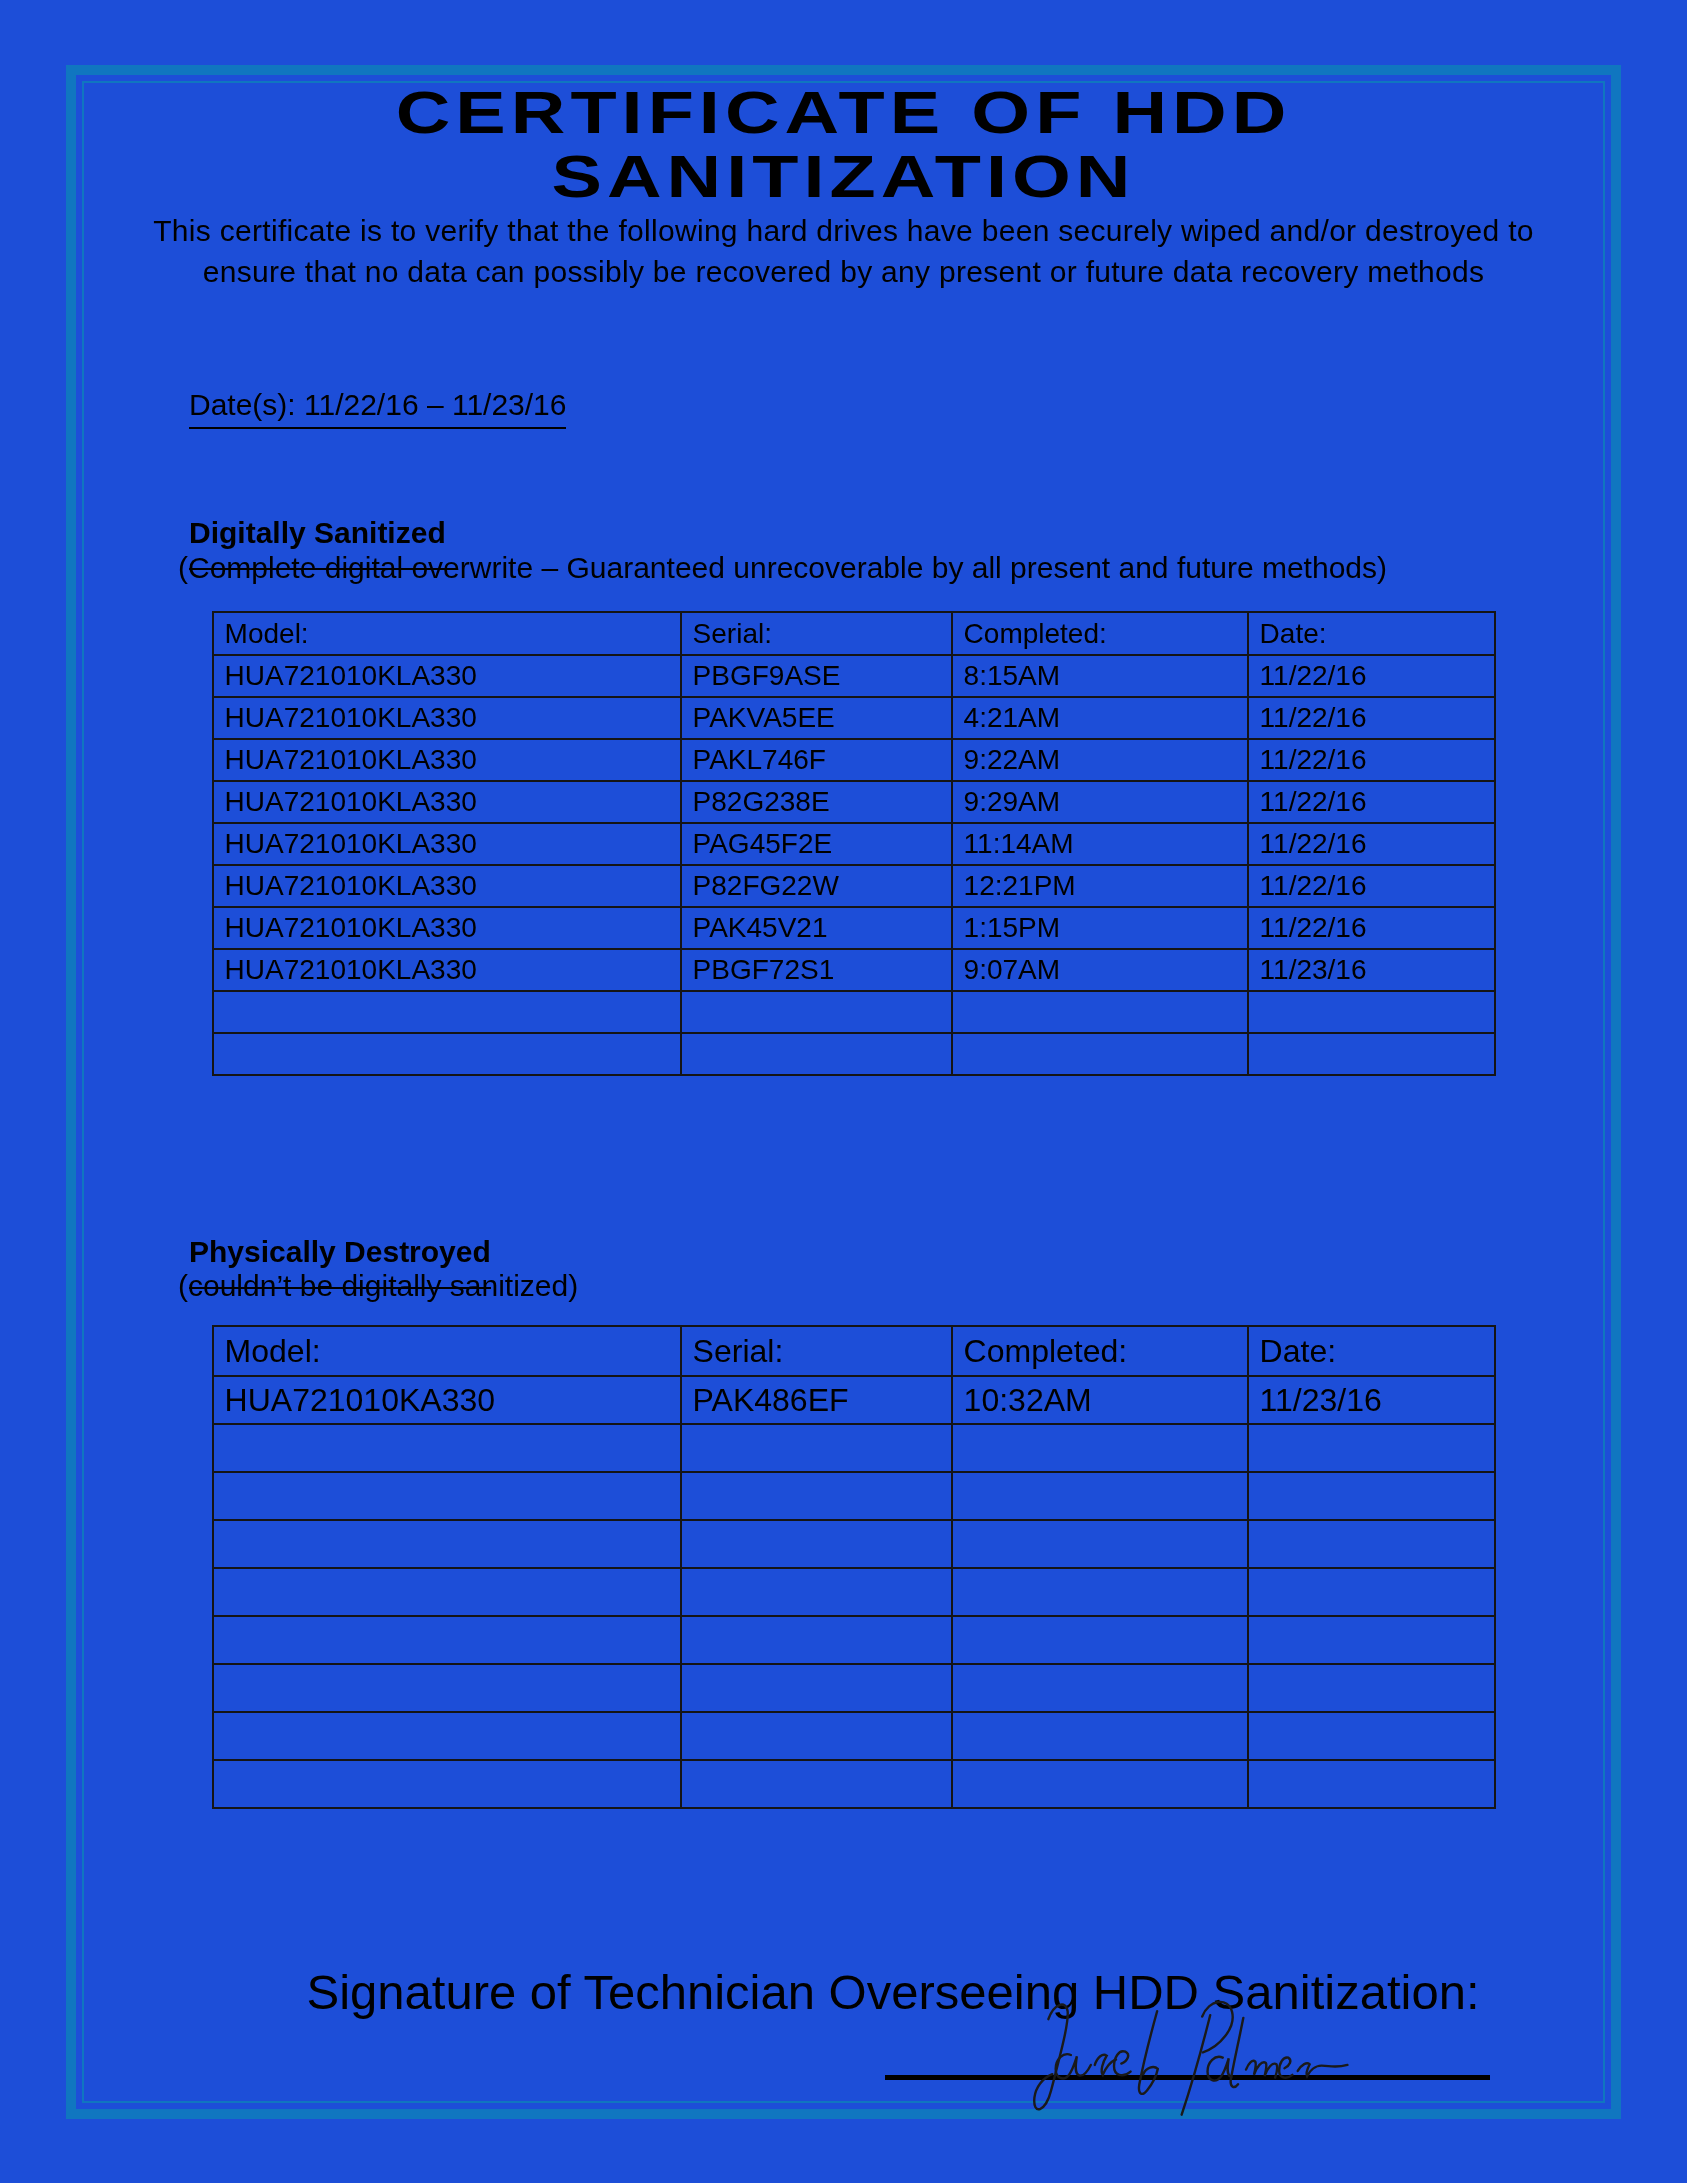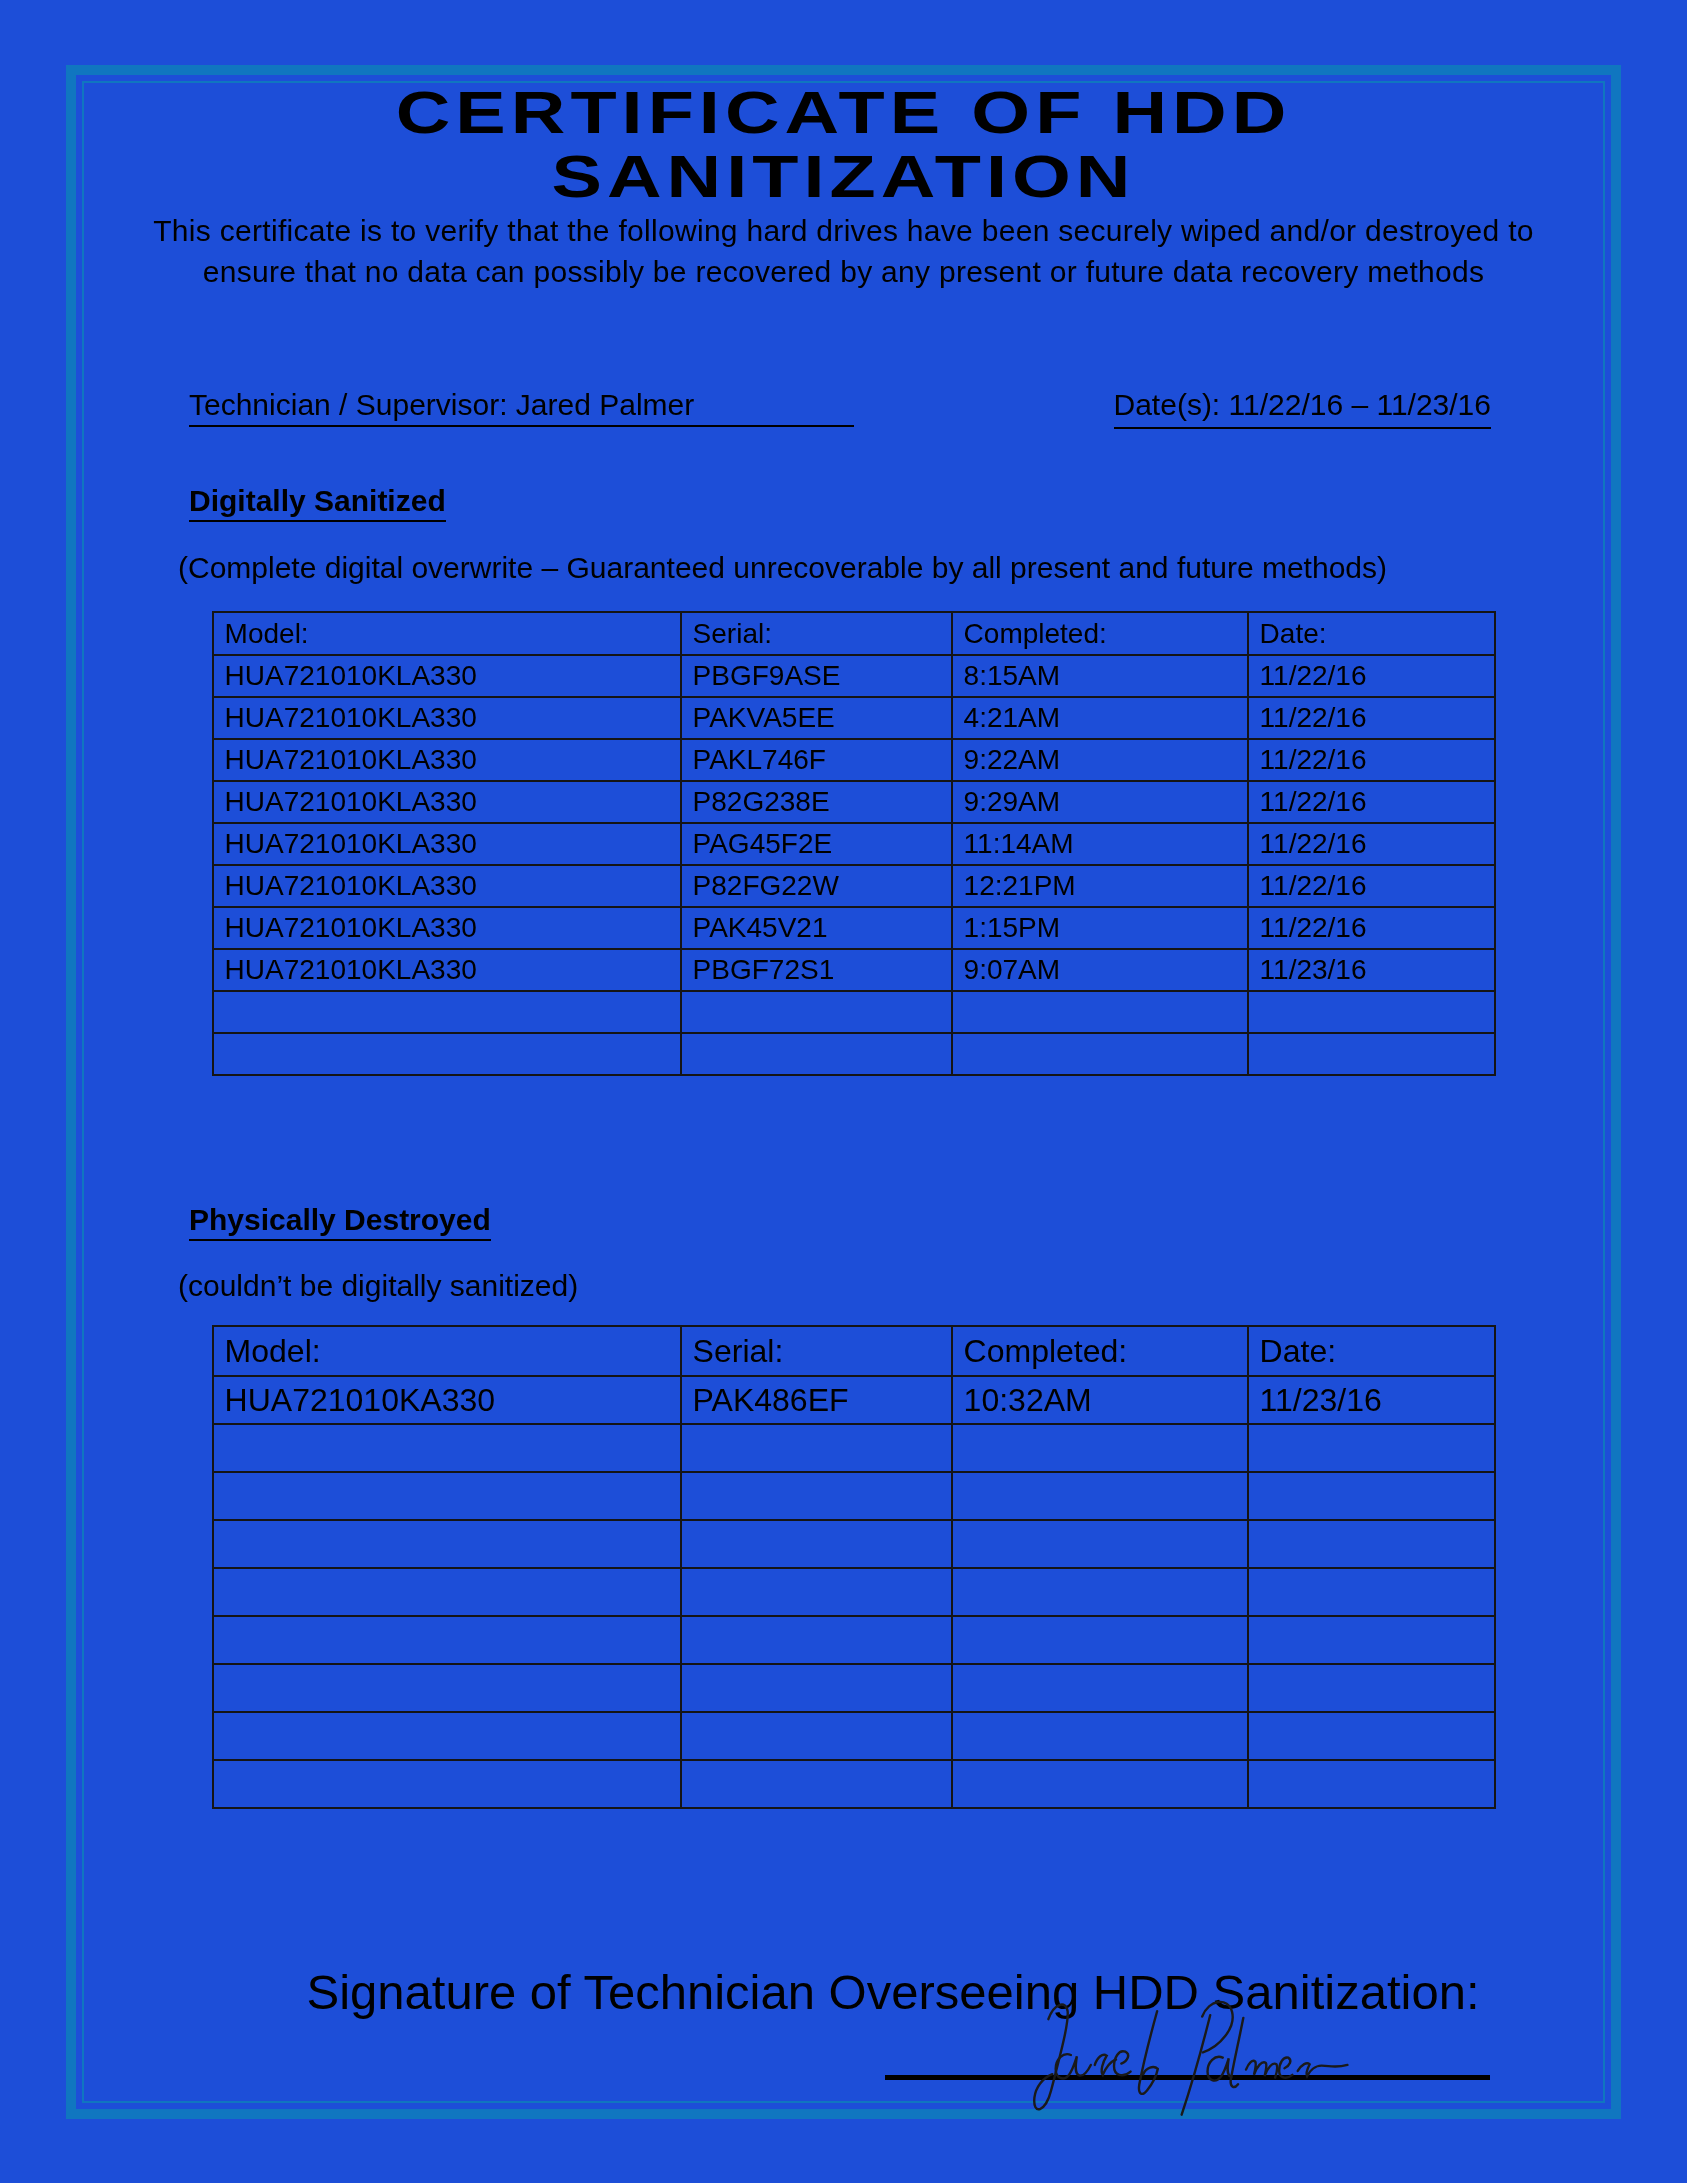--- a/index.html
+++ b/index.html
@@ -46,21 +46,21 @@
     border-bottom:2.6px solid #000;padding-bottom:2.6px;
   }
   .tech-right{
     display:inline-block;border-bottom:2.6px solid #000;padding-bottom:5px;
   }
   
   .sec-heading{
     position:absolute;left:189px;
     font-size:30px;font-weight:700;
   }
-  .sec-heading span{display:inline-block;border-bottom:2.6px solid #000;padding-bottom:2px;}
+  .sec-heading span{display:inline-block;border-bottom:2.6px solid #000;padding-bottom:18px;margin-top:32px;}
   .sec-sub{
     position:absolute;left:178px;
     font-size:30px;
   }
   .h-dig{top:484px;}
   .sub-dig{top:551px;}
   .h-phy{top:1203px;}
   .sub-phy{top:1269px;}
   
   table.grid{
@@ -107,21 +107,20 @@
     <div>CERTIFICATE OF HDD</div>
     <div>SANITIZATION</div>
   </div>
 
   <div class="intro">
     <div>This certificate is to verify that the following hard drives have been securely wiped and/or destroyed to</div>
     <div>ensure that no data can possibly be recovered by any present or future data recovery methods</div>
   </div>
 
   <div class="tech-row">
-    <span class="tech-left">Technician / Supervisor: Jared Palmer</span>
     <span class="tech-right">Date(s): 11/22/16 – 11/23/16</span>
   </div>
 
   <div class="sec-heading h-dig">
     <span>Digitally Sanitized</span>
   </div>
   <div class="sec-sub sub-dig">(Complete digital overwrite – Guaranteed unrecoverable by all present and future methods)</div>
 
   <table class="grid t1">
     <colgroup>

